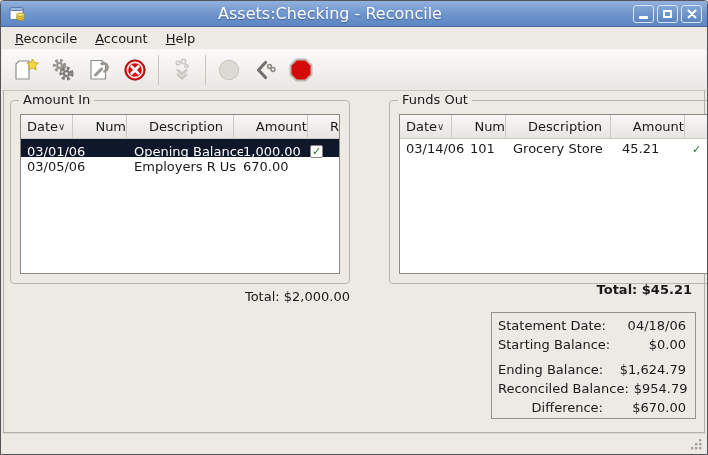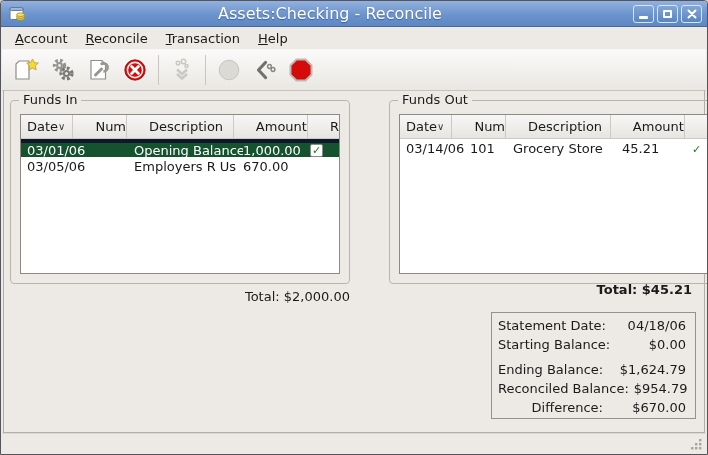--- a/index.html
+++ b/index.html
@@ -43,21 +43,21 @@
   .content{position:absolute;top:90px;left:2px;right:2px;height:342px;background:#edeae6;border:1px solid #b3aea6;border-top:none;}
   .panel{position:absolute;border:1px solid #b9b4ac;border-radius:4px;}
   .panel-label{position:absolute;top:-9px;left:8px;background:#edeae6;padding:0 4px;}
   .listbox{position:absolute;left:9px;right:9px;top:13px;bottom:9px;background:#ffffff;border:1px solid #8e8a83;overflow:hidden;}
   .thead{display:flex;height:24px;background:linear-gradient(#f8f7f6,#e7e5e1);border-bottom:1px solid #cdc9c3;gap:16px;}
   .hcell{display:flex;align-items:center;padding-left:6px;border-right:1px solid #cdc9c3;}
   .hcell:last-child{border-right:none;}
   .sort-ind{margin-left:auto;margin-right:7px;font-size:10px;color:#3c3c3c;}
   .col-date{width:64px;}.col-num{width:43px;}.col-desc{width:115px;}.col-amt{width:61px;}.col-r{flex:1;}
   .trow{display:flex;height:18px;align-items:center;}
-  .trow.selected{background:#14532d;color:#ffffff;border-top:4px solid #0f172a;}
+  .trow.selected{background:#0f172a;color:#ffffff;border-top:7px solid #0f172a;}
   .tcell{padding-left:6px;white-space:nowrap;overflow:hidden;}
   .tcell.amt{text-align:left;padding-right:8px;padding-left:0;}
   .checkbox{width:13px;height:13px;background:#fff;border:1px solid #8a8a8a;border-radius:2px;margin-left:6px;
             display:flex;align-items:center;justify-content:center;font-size:11px;line-height:11px;color:#1f7a1f;font-weight:bold;}
   .checkmark{margin-left:9px;font-size:11px;color:#1f7a1f;font-weight:bold;}
   .total-line{position:absolute;height:17px;text-align:right;}
   
   .summary{position:absolute;left:487px;top:221px;width:205px;height:107px;border:1px solid #96918a;padding:5px 9px 0 6px;}
   .sum-row{display:flex;height:19px;align-items:flex-start;}
   .sum-row.gap{margin-top:6px;}
@@ -90,23 +90,22 @@
         </div>
       <div class="win-btn">
         <svg width="10" height="10" viewBox="0 0 10 10">
           <path d="M1.5 1.5 L8.5 8.5 M8.5 1.5 L1.5 8.5" stroke="#fff" stroke-width="2" stroke-linecap="round"></path>
         </svg>
       </div>
     </div>
   </div>
 
   <div class="menubar">
+    <div class="menu-item"><span>Reconcile</span></div>
     <div class="menu-item"><span>Account</span></div>
-    <div class="menu-item"><span>Reconcile</span></div>
-    <div class="menu-item"><span>Transaction</span></div>
     <div class="menu-item"><span>Help</span></div>
   </div>
 
   <div class="toolbar">
     <div class="tool-btn">
       <svg width="26" height="26" viewBox="0 0 26 26">
         <path d="M5 4 h10 v18 h-13 v-15 z" fill="#ffffff" stroke="#8d8d89" stroke-width="1.2"></path>
         <polygon points="18.5,2 20.3,5.6 24.3,6.1 21.4,8.9 22.1,12.9 18.5,11 14.9,12.9 15.6,8.9 12.7,6.1 16.7,5.6" fill="#f5d73e" stroke="#c3a426" stroke-width="0.9"></polygon>
       </svg>
     </div>
@@ -160,21 +159,21 @@
     <div class="tool-btn">
       <svg width="26" height="26" viewBox="0 0 26 26">
         <polygon points="8.4,2.5 17.6,2.5 23.5,8.4 23.5,17.6 17.6,23.5 8.4,23.5 2.5,17.6 2.5,8.4" fill="#d40b0b" stroke="#bcb9b2" stroke-width="2"></polygon>
       </svg>
     </div>
   </div>
 
   <div class="content">
 
     <div class="panel" style="left:6px;top:9px;width:340px;height:184px;">
-      <span class="panel-label">Funds In</span>
+      <span class="panel-label">Amount In</span>
       <div class="listbox">
         <div class="thead">
           <div class="hcell col-date">
             <span>Date</span>
             <span class="sort-ind">∨</span>
           </div>
           <div class="hcell col-num">
               <span>Num</span>
             </div>
           <div class="hcell col-desc">

